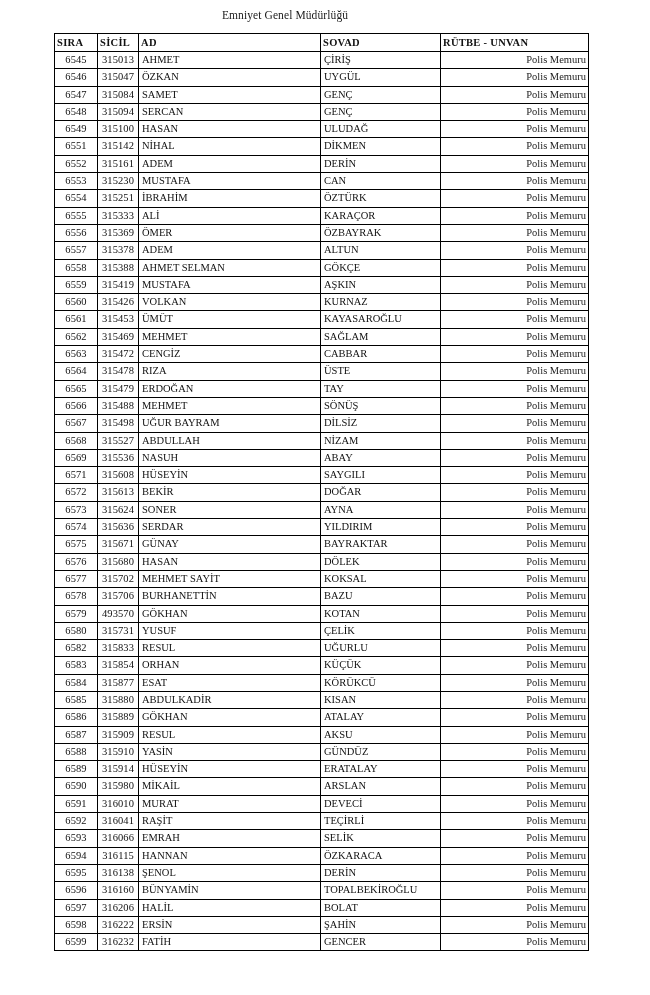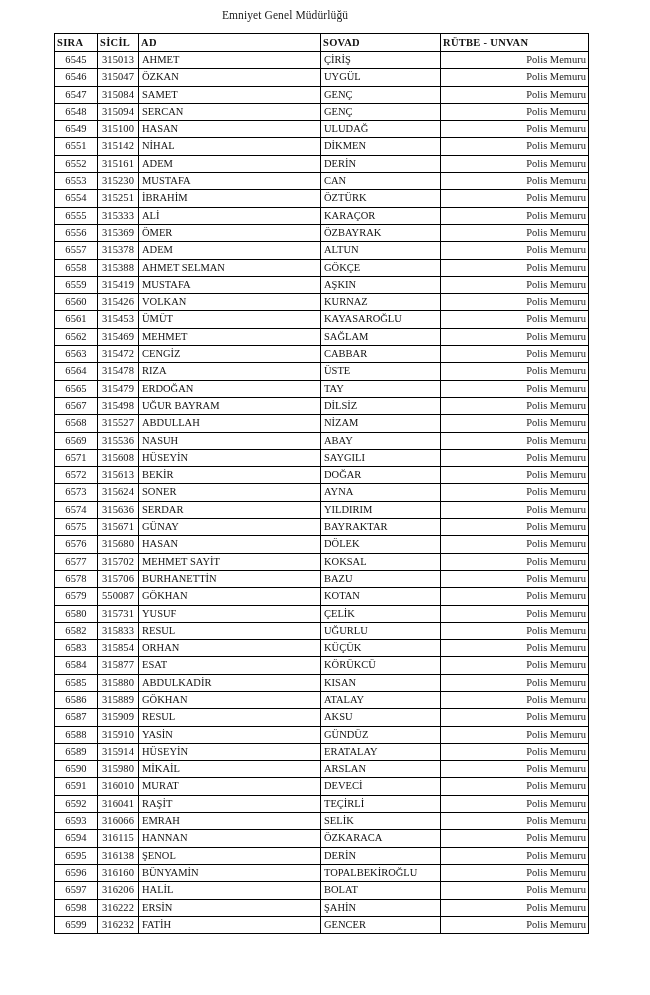--- a/index.html
+++ b/index.html
@@ -243,20 +243,27 @@
             <td class="rank">Polis Memuru</td>
           </tr>
           <tr>
             <td class="num">6565</td>
             <td class="num">315479</td>
             <td class="txt">ERDOĞAN</td>
             <td class="txt">TAY</td>
             <td class="rank">Polis Memuru</td>
           </tr>
           <tr>
+            <td class="num">6566</td>
+            <td class="num">315488</td>
+            <td class="txt">MEHMET</td>
+            <td class="txt">SÖNÜŞ</td>
+            <td class="rank">Polis Memuru</td>
+          </tr>
+          <tr>
             <td class="num">6567</td>
             <td class="num">315498</td>
             <td class="txt">UĞUR BAYRAM</td>
             <td class="txt">DİLSİZ</td>
             <td class="rank">Polis Memuru</td>
           </tr>
           <tr>
             <td class="num">6568</td>
             <td class="num">315527</td>
             <td class="txt">ABDULLAH</td>
@@ -321,21 +328,21 @@
           </tr>
           <tr>
             <td class="num">6578</td>
             <td class="num">315706</td>
             <td class="txt">BURHANETTİN</td>
             <td class="txt">BAZU</td>
             <td class="rank">Polis Memuru</td>
           </tr>
           <tr>
             <td class="num">6579</td>
-            <td class="num">550087</td>
+            <td class="num">493570</td>
             <td class="txt">GÖKHAN</td>
             <td class="txt">KOTAN</td>
             <td class="rank">Polis Memuru</td>
           </tr>
           <tr>
             <td class="num">6580</td>
             <td class="num">315731</td>
             <td class="txt">YUSUF</td>
             <td class="txt">ÇELİK</td>
             <td class="rank">Polis Memuru</td>

